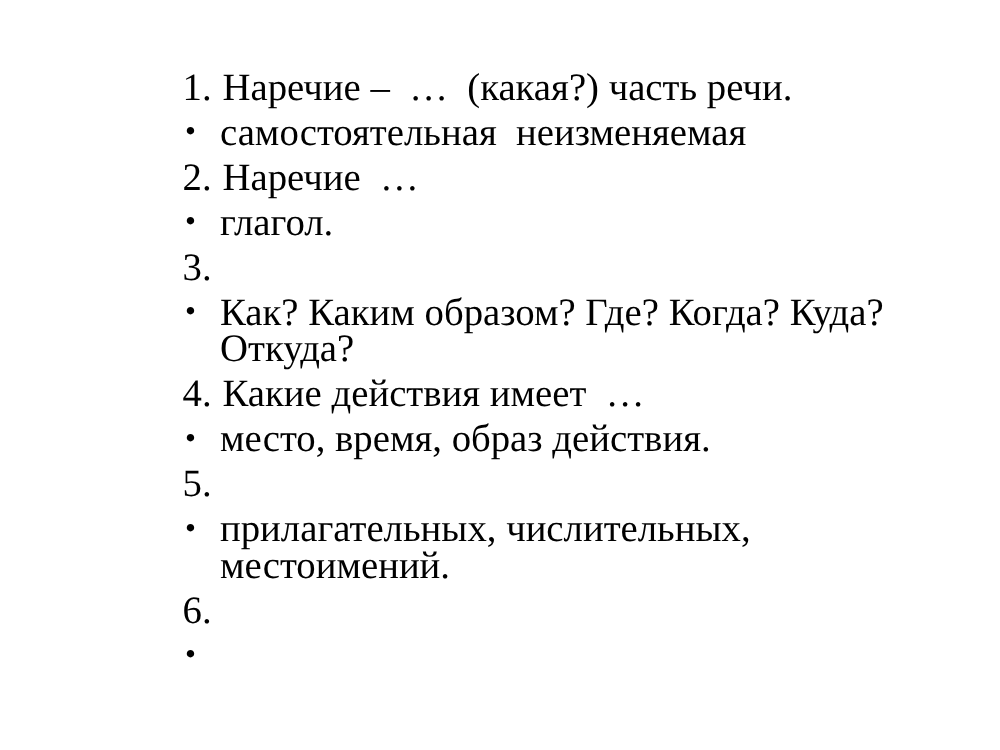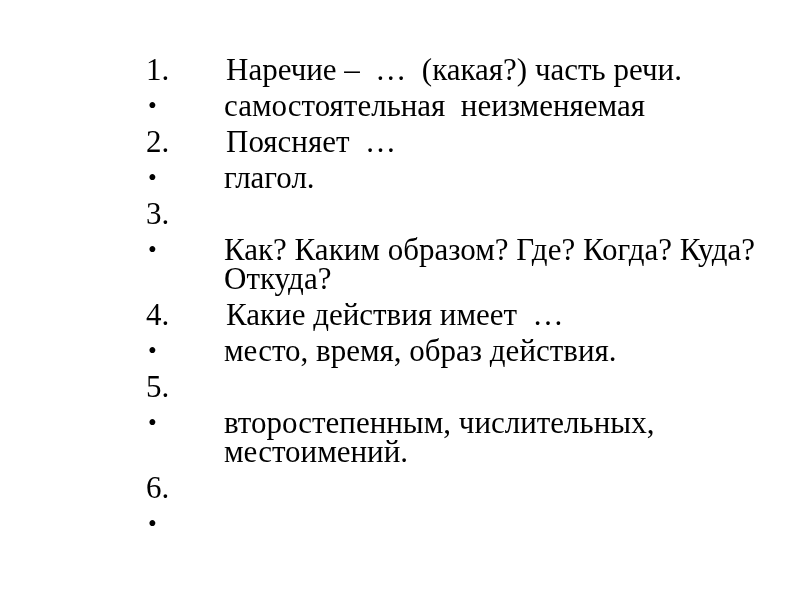--- a/index.html
+++ b/index.html
@@ -40,42 +40,41 @@
     flex: 0 0 32px;
     box-sizing: border-box;
   }
   .item.bullet .marker {
     flex-basis: 30px;
     font-size: 25px;
     padding-left: 2px;
   }
   .text {
     white-space: pre; 
-    margin-left: 48px;
   }
 </style>
 </head>
 <body>
 
 <div class="slide">
   <div class="list">
 
     <div class="item numbered">
       <span class="marker">1.</span>
       <span class="text">Наречие –  …  (какая?) часть речи.</span>
     </div>
 
     <div class="item bullet">
       <span class="marker">•</span>
       <span class="text">самостоятельная  неизменяемая</span>
     </div>
 
     <div class="item numbered">
       <span class="marker">2.</span>
-      <span class="text">Поясняет  …</span>
+      <span class="text">Наречие  …</span>
     </div>
 
     <div class="item bullet">
       <span class="marker">•</span>
       <span class="text">глагол.</span>
     </div>
 
     <div class="item numbered">
       <span class="marker">3.</span>
     </div>
@@ -95,21 +94,21 @@
       <span class="marker">•</span>
       <span class="text">место, время, образ действия.</span>
     </div>
 
     <div class="item numbered">
       <span class="marker">5.</span>
     </div>
 
     <div class="item bullet">
       <span class="marker">•</span>
-      <span class="text">второстепенным, числительных,
+      <span class="text">прилагательных, числительных,
 местоимений.</span>
     </div>
 
     <div class="item numbered">
       <span class="marker">6.</span>
     </div>
 
     <div class="item bullet">
       <span class="marker">•</span>
     </div>

